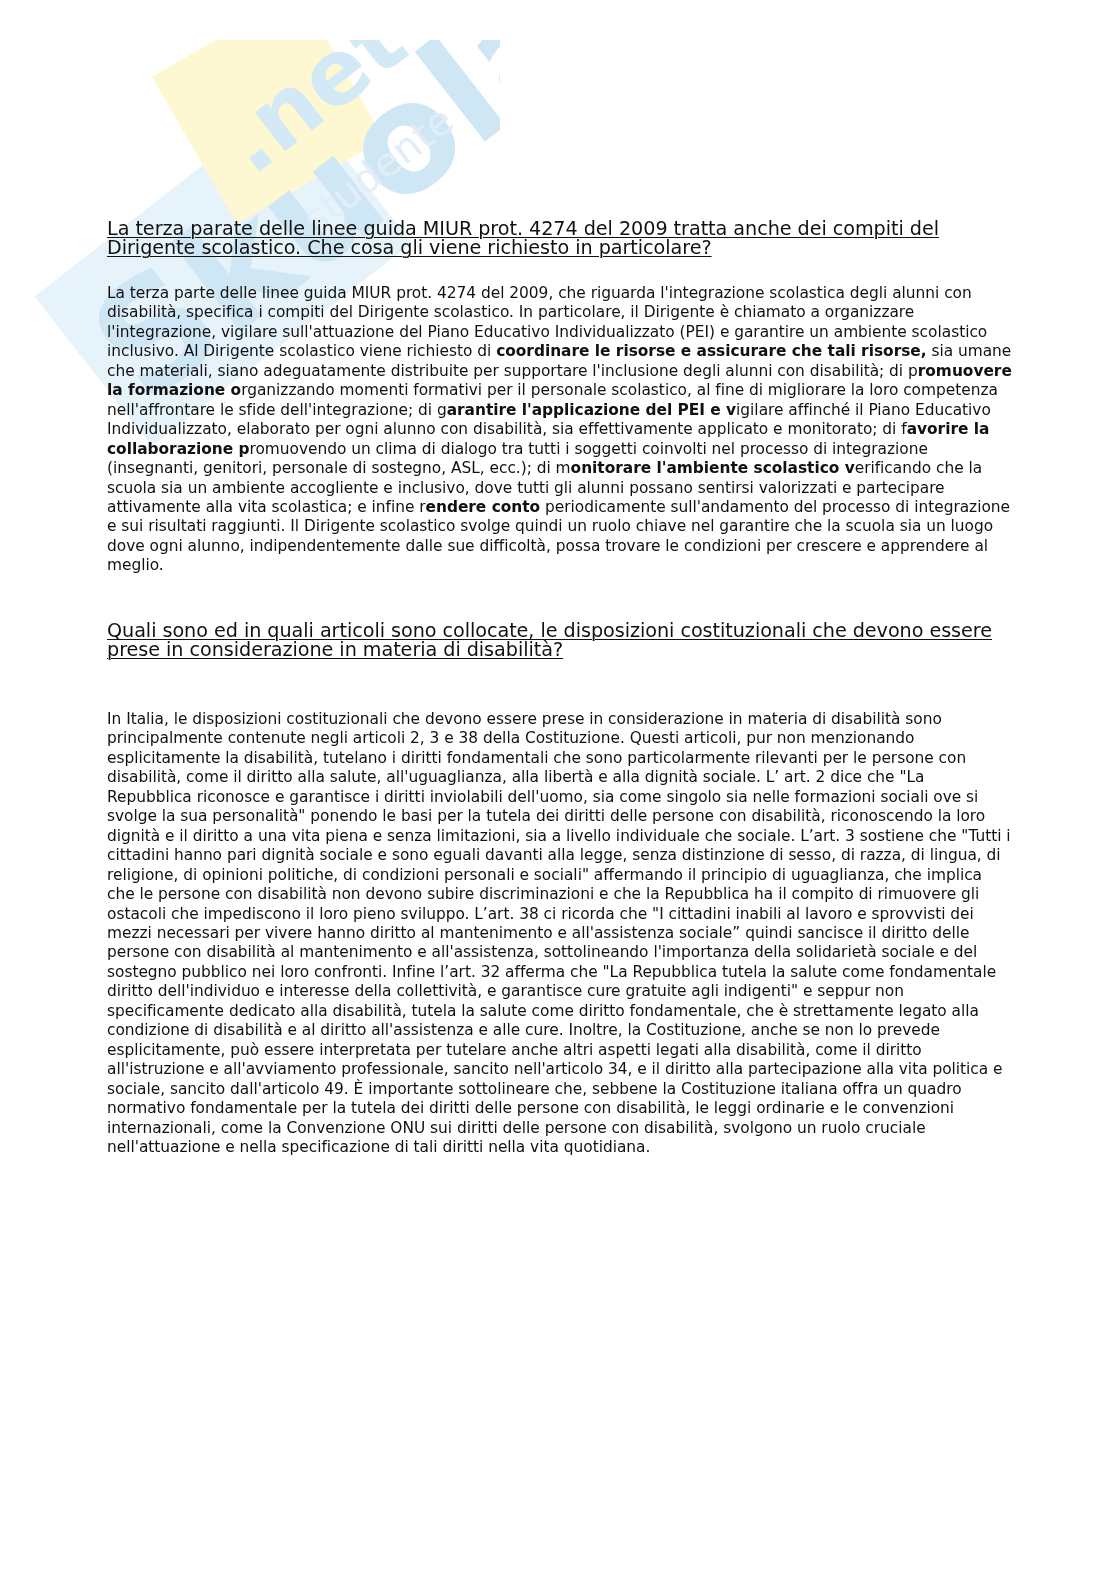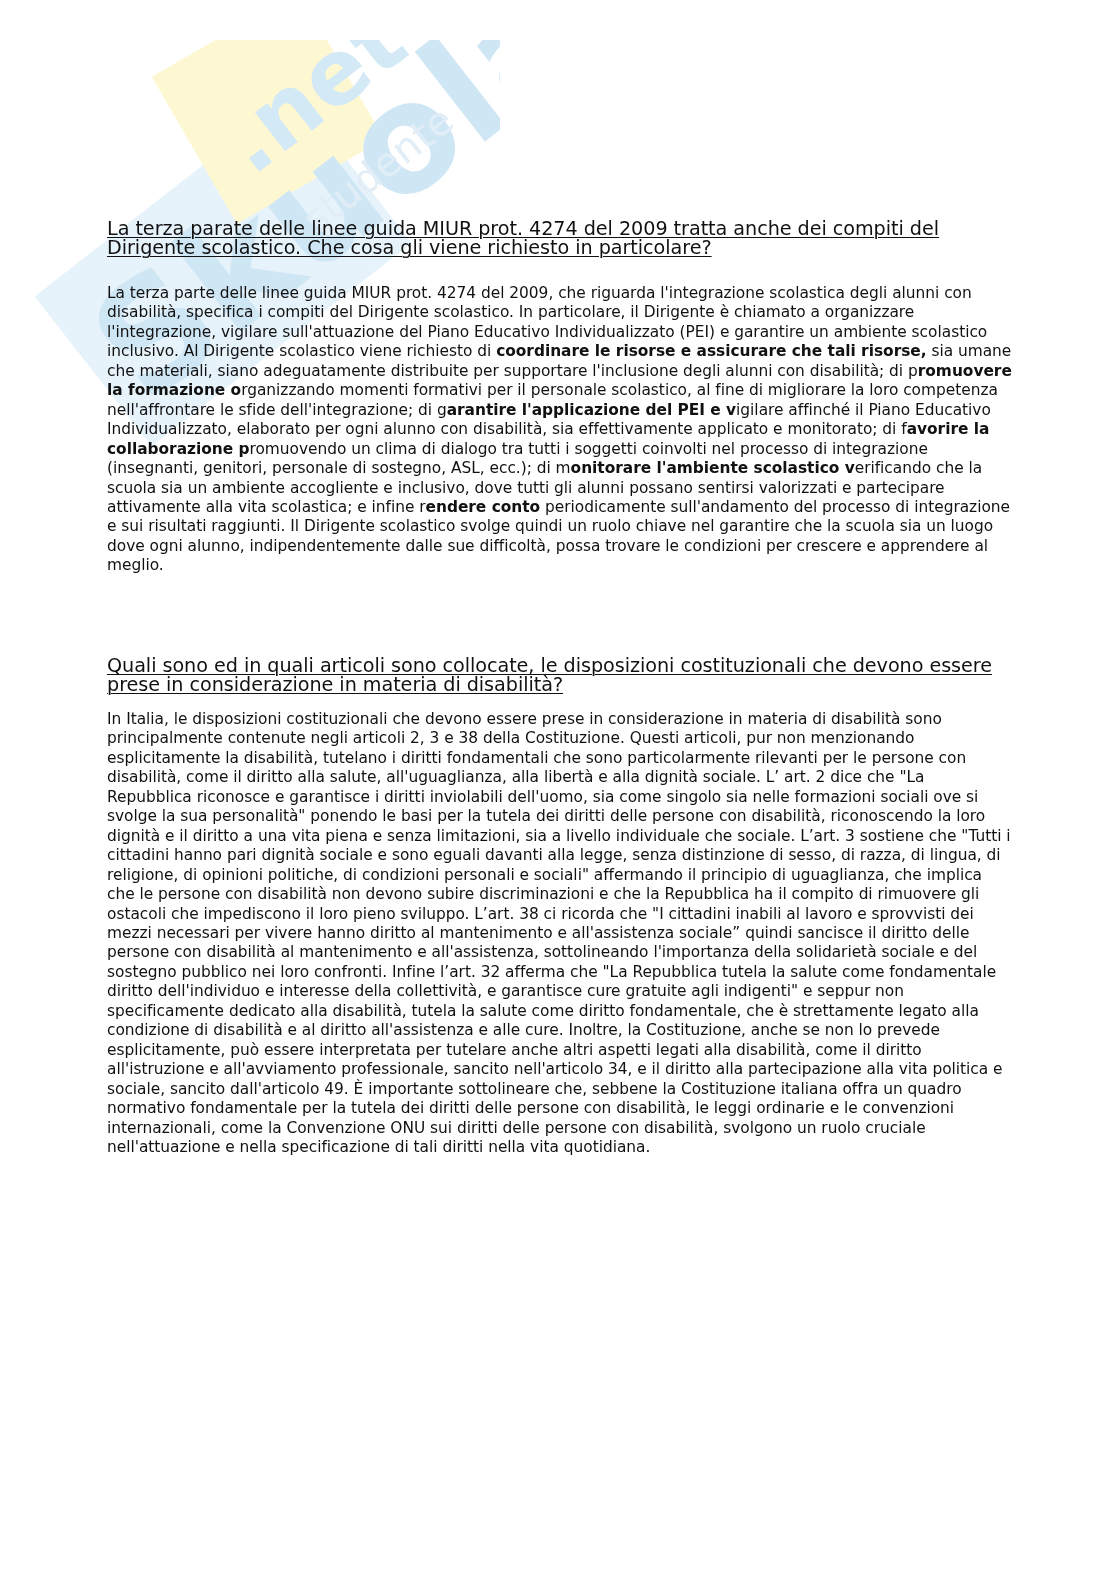--- a/index.html
+++ b/index.html
@@ -17,21 +17,21 @@
       letter-spacing: -0.05px;
     }
     .answer {
       position: absolute; left: 0; width: 905px;
       font-size: 15.4px; line-height: 19.45px; margin: 0;
       letter-spacing: -0.02px;
     }
     .answer b { font-weight: bold; }
     #h1 { top: 219px; }
     #p1 { top: 284px; }
-    #h2 { top: 656px; }
+    #h2 { top: 621px; }
     #p2 { top: 710px; }
   </style>
 </head>
 <body>
 
 <svg class="watermark" viewBox="0 0 480 420" xmlns="http://www.w3.org/2000/svg">
   <g transform="rotate(-38 240 220)">
     <rect x="40" y="110" width="330" height="190" fill="#e3f1fa" opacity="0.85"></rect>
     <rect x="255" y="20" width="170" height="170" fill="#fdf8d2" transform="rotate(8 340 105)"></rect>
     <text x="60" y="265" font-family="DejaVu Sans, sans-serif" font-size="150" font-weight="bold" fill="#cfe6f4">Skuola</text>

